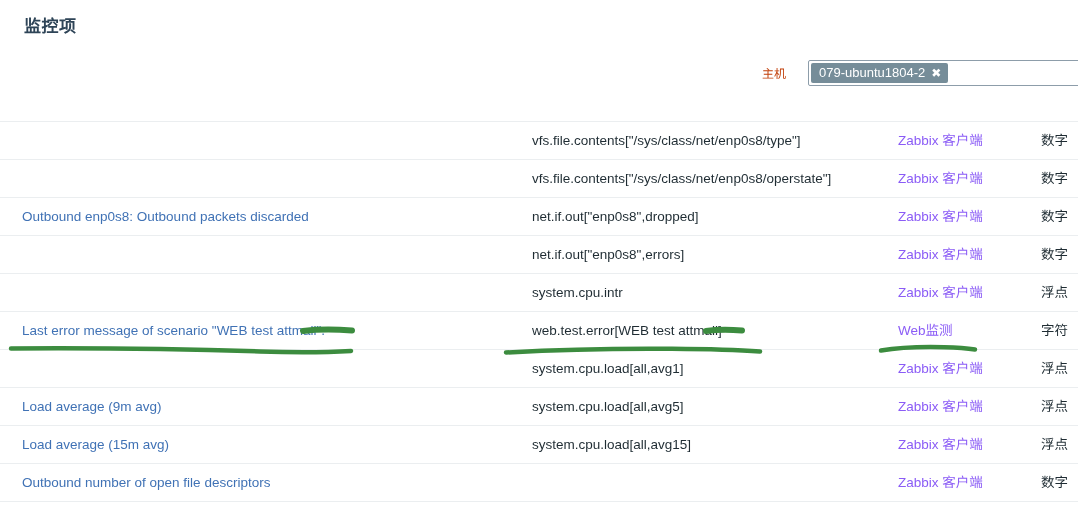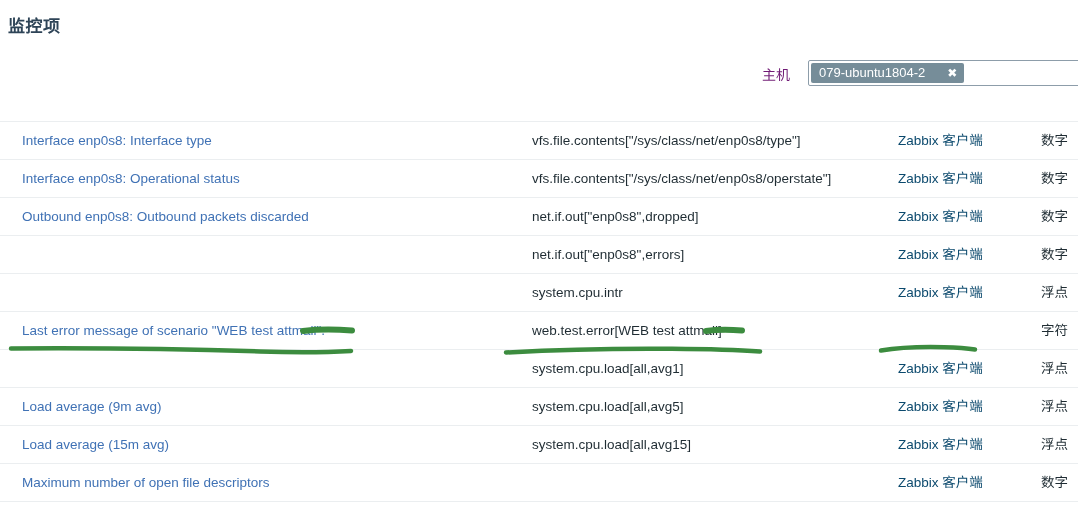--- a/index.html
+++ b/index.html
@@ -20,43 +20,43 @@
 
   
   .page-header {
     position: absolute;
     left: 0; top: 0;
     width: 1078px;
     height: 52px;
   }
   .page-title {
     position: absolute;
-    left: 8px;
+    left: 24px;
     top: 12px;
     font-size: 17px;
     font-weight: bold;
     color: #2e4457;
     letter-spacing: 0.5px;
     white-space: nowrap;
   }
 
   
   .filter-row {
     position: absolute;
     left: 0;
     top: 56px;
     width: 1078px;
     height: 38px;
   }
   .filter-label {
     position: absolute;
     left: 762px;
     top: 8px;
-    font-size: 14px;
-    color: #701a75;
+    font-size: 12px;
+    color: #c2410c;
     white-space: nowrap;
   }
   .multiselect {
     position: absolute;
     left: 808px;
     top: 4px;
     width: 300px;
     height: 26px;
     box-sizing: border-box;
     border: 1px solid #8d9daa;
@@ -64,21 +64,21 @@
     background: #ffffff;
     overflow: hidden;
   }
   .ms-chip {
     position: absolute;
     left: 2px;
     top: 2px;
     height: 20px;
     display: flex;
     align-items: center;
-    gap: 22px;
+    gap: 6px;
     padding: 0 7px 0 8px;
     background: #768d99;
     color: #ffffff;
     font-size: 13px;
     border-radius: 2px;
     white-space: nowrap;
     cursor: default;
   }
   .ms-chip-label { line-height: 20px; }
   .ms-chip-remove {
@@ -113,21 +113,21 @@
     position: absolute;
     top: 0;
     height: 38px;
     line-height: 38px;
     font-size: 13.5px;
     white-space: nowrap;
     overflow: hidden;
   }
   .c-name  { left: 22px;  width: 500px; }
   .c-key   { left: 532px; width: 352px; color: #1f2c33; }
-  .c-type  { left: 898px; width: 140px; color: #0c4a6e; }
+  .c-type  { left: 898px; width: 140px; color: #8b5cf6; }
   .c-info  { left: 1041px; width: 60px;  color: #1f2c33; }
 
   .c-name a {
     color: #4072b5;
     text-decoration: none;
     cursor: pointer;
   }
 
   
   .annot-layer {
@@ -162,32 +162,26 @@
   <div class="row clipped">
     <div class="cell c-name">
       <a></a>
     </div>
     <div class="cell c-key"></div>
     <div class="cell c-type"></div>
     <div class="cell c-info"></div>
   </div>
 
   <div class="row">
-    <div class="cell c-name">
-      <a>Interface enp0s8: Interface type</a>
-    </div>
     <div class="cell c-key">vfs.file.contents["/sys/class/net/enp0s8/type"]</div>
     <div class="cell c-type">Zabbix 客户端</div>
     <div class="cell c-info">数字</div>
   </div>
 
   <div class="row">
-    <div class="cell c-name">
-      <a>Interface enp0s8: Operational status</a>
-    </div>
     <div class="cell c-key">vfs.file.contents["/sys/class/net/enp0s8/operstate"]</div>
     <div class="cell c-type">Zabbix 客户端</div>
     <div class="cell c-info">数字</div>
   </div>
 
   <div class="row">
     <div class="cell c-name">
       <a>Outbound enp0s8: Outbound packets discarded</a>
     </div>
     <div class="cell c-key">net.if.out["enp0s8",dropped]</div>
@@ -205,20 +199,21 @@
     <div class="cell c-key">system.cpu.intr</div>
     <div class="cell c-type">Zabbix 客户端</div>
     <div class="cell c-info">浮点</div>
   </div>
 
   <div class="row">
     <div class="cell c-name">
       <a>Last error message of scenario "WEB test attmall".</a>
     </div>
     <div class="cell c-key">web.test.error[WEB test attmall]</div>
+    <div class="cell c-type">Web监测</div>
     <div class="cell c-info">字符</div>
   </div>
 
   <div class="row">
     <div class="cell c-key">system.cpu.load[all,avg1]</div>
     <div class="cell c-type">Zabbix 客户端</div>
     <div class="cell c-info">浮点</div>
   </div>
 
   <div class="row">
@@ -234,21 +229,21 @@
     <div class="cell c-name">
       <a>Load average (15m avg)</a>
     </div>
     <div class="cell c-key">system.cpu.load[all,avg15]</div>
     <div class="cell c-type">Zabbix 客户端</div>
     <div class="cell c-info">浮点</div>
   </div>
 
   <div class="row">
     <div class="cell c-name">
-      <a>Maximum number of open file descriptors</a>
+      <a>Outbound number of open file descriptors</a>
     </div>
     <div class="cell c-type">Zabbix 客户端</div>
     <div class="cell c-info">数字</div>
   </div>
 
   <div class="row"></div>
 </div>
 
 <div class="annot-layer">
   <svg width="1078" height="512" viewBox="0 0 1078 512" xmlns="http://www.w3.org/2000/svg">

